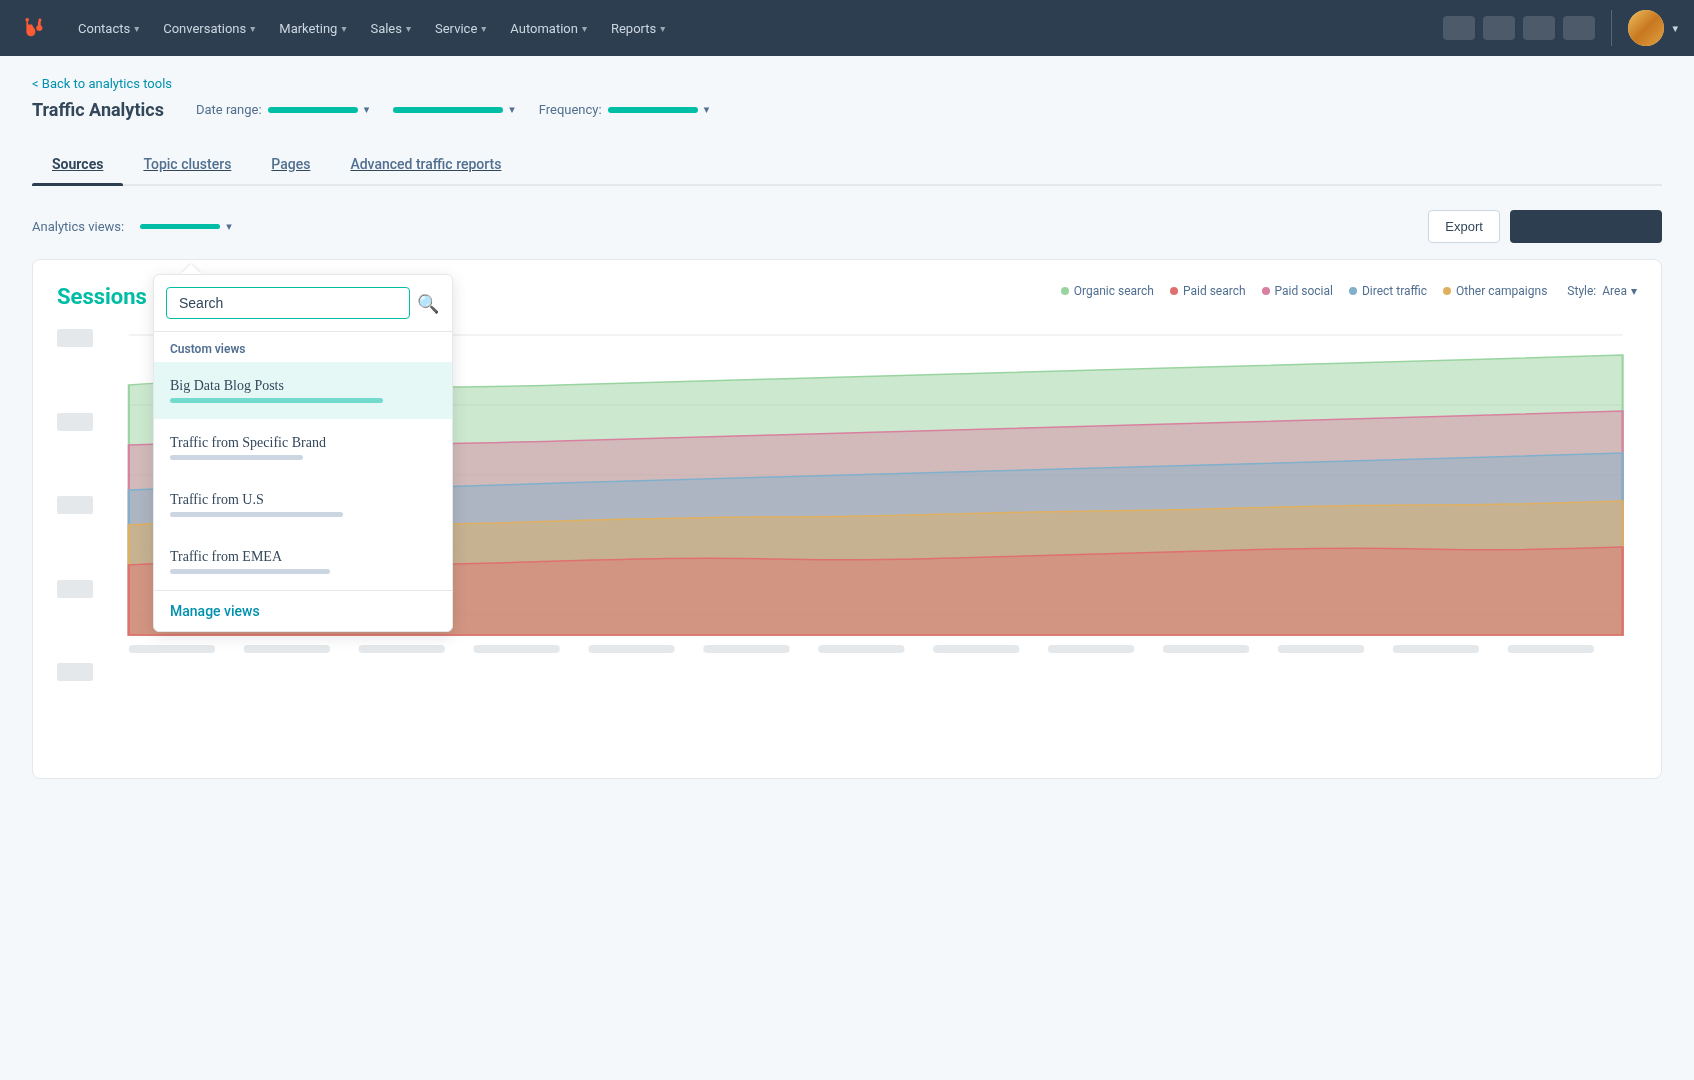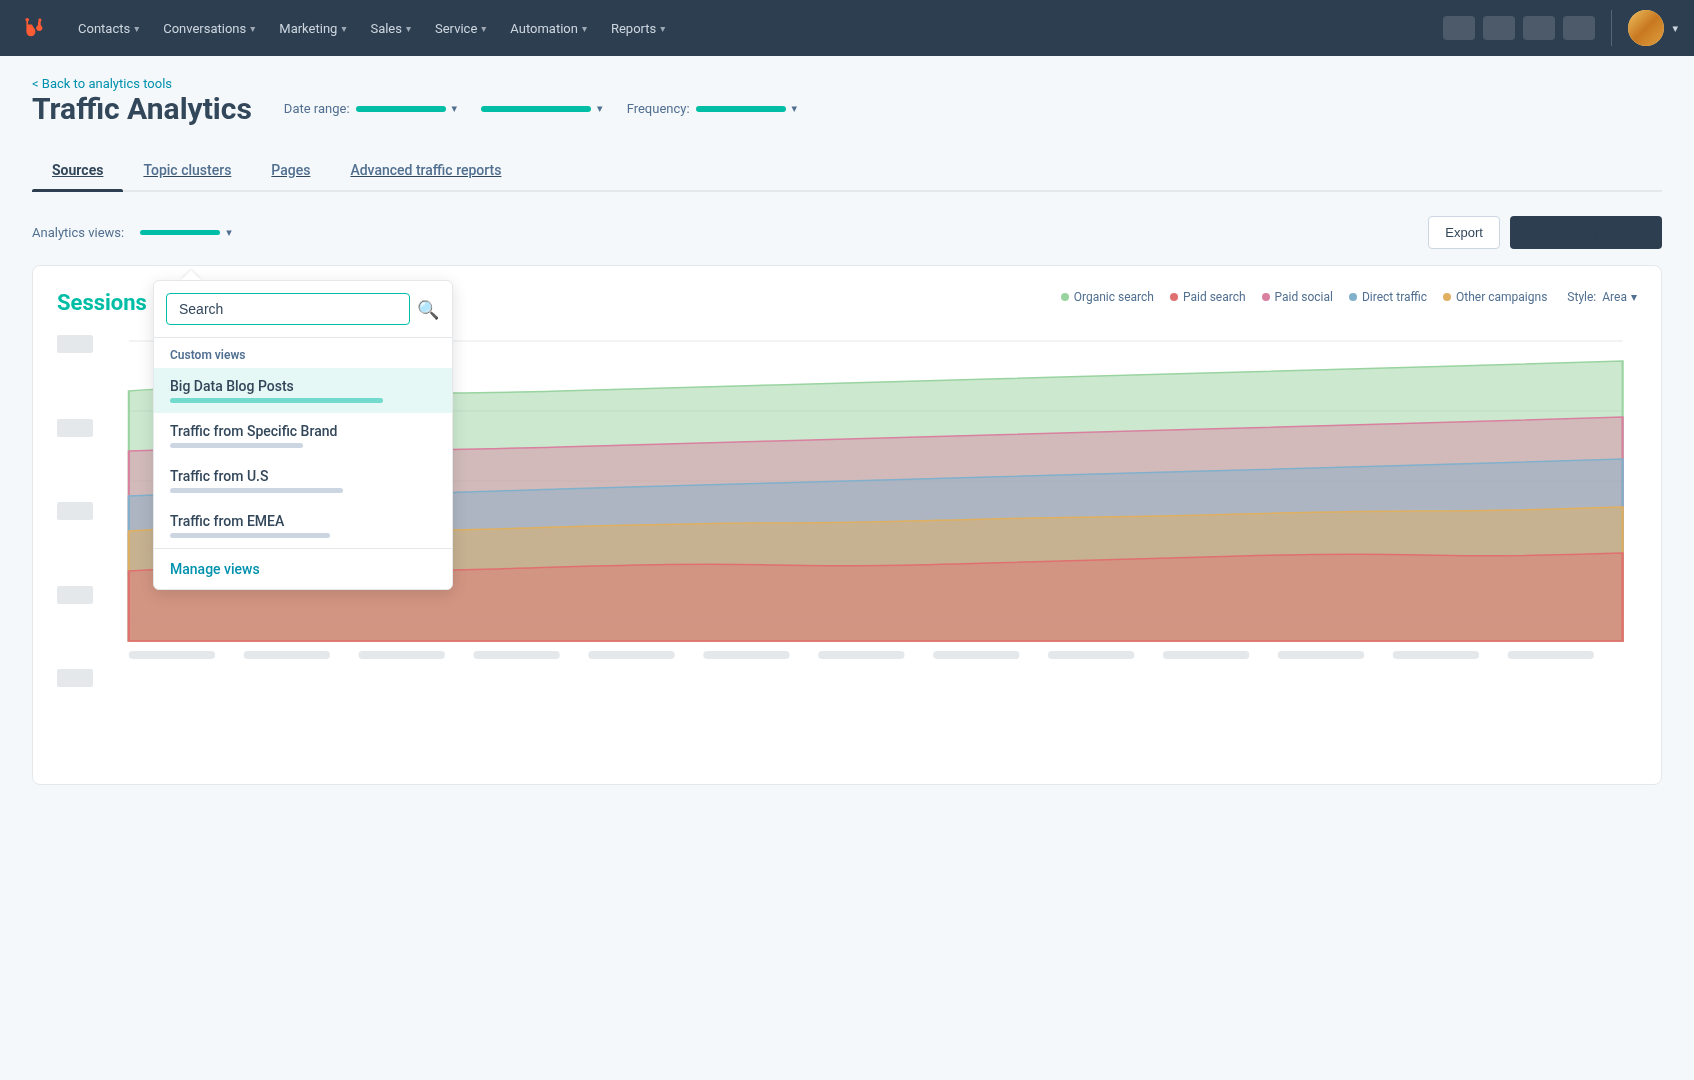--- a/index.html
+++ b/index.html
@@ -42,27 +42,27 @@
     .avatar-img {
       width: 100%; height: 100%; object-fit: cover;
       background: linear-gradient(135deg, #e8c97a 0%, #d4a84b 100%);
       border-radius: 50%;
     }
 
     
     .page-wrapper { padding: 20px 32px; }
 
     .back-link {
-      color: #0091ae; font-size: 13px; cursor: pointer; display: flex; align-items: center; gap: 4px; 
+      color: #0091ae; font-size: 13px; cursor: pointer; display: flex; align-items: center; gap: 4px; margin-bottom: 8px;
     }
 
     .page-title-row {
       display: flex; align-items: center; gap: 32px; margin-bottom: 24px;
     }
-    .page-title { font-size: 30px; font-weight: 700; color: #33475b; }
+    .page-title { font-size: 18px; font-weight: 700; color: #33475b; }
 
     .filter-row { display: flex; align-items: center; gap: 24px; }
     .filter-label { font-size: 13px; color: #516f90; }
     .filter-dropdown {
       display: flex; align-items: center; gap: 6px; cursor: pointer;
     }
     .filter-bar {
       height: 6px; border-radius: 3px; background: #00bda5;
     }
     .filter-chevron { color: #516f90; font-size: 11px; }
@@ -146,21 +146,21 @@
     .search-input {
       flex: 1; border: 1px solid #00bda5; border-radius: 4px; padding: 7px 12px; font-size: 14px;
       outline: none; color: #33475b;
     }
     .search-icon-btn { color: #00bda5; font-size: 18px; cursor: pointer; }
 
     .custom-views-label {
       font-size: 12px; font-weight: 600; color: #516f90; padding: 10px 16px 6px;
     }
     .view-item {
-      padding: 10px 16px; cursor: pointer;
+      padding: 16px 16px; cursor: pointer; font-family: Liberation Serif, serif;
     }
     .view-item.selected { background: #e5f8f6; }
     .view-item-name { font-size: 14px; color: #33475b; font-weight: 500; margin-bottom: 4px; }
     .view-item-bar { height: 5px; border-radius: 3px; background: #cbd6e2; margin-top: 4px; }
 
     .manage-views {
       padding: 12px 16px; border-top: 1px solid #e5e8eb; color: #0091ae; font-size: 14px; cursor: pointer; font-weight: 500;
     }
 
     

